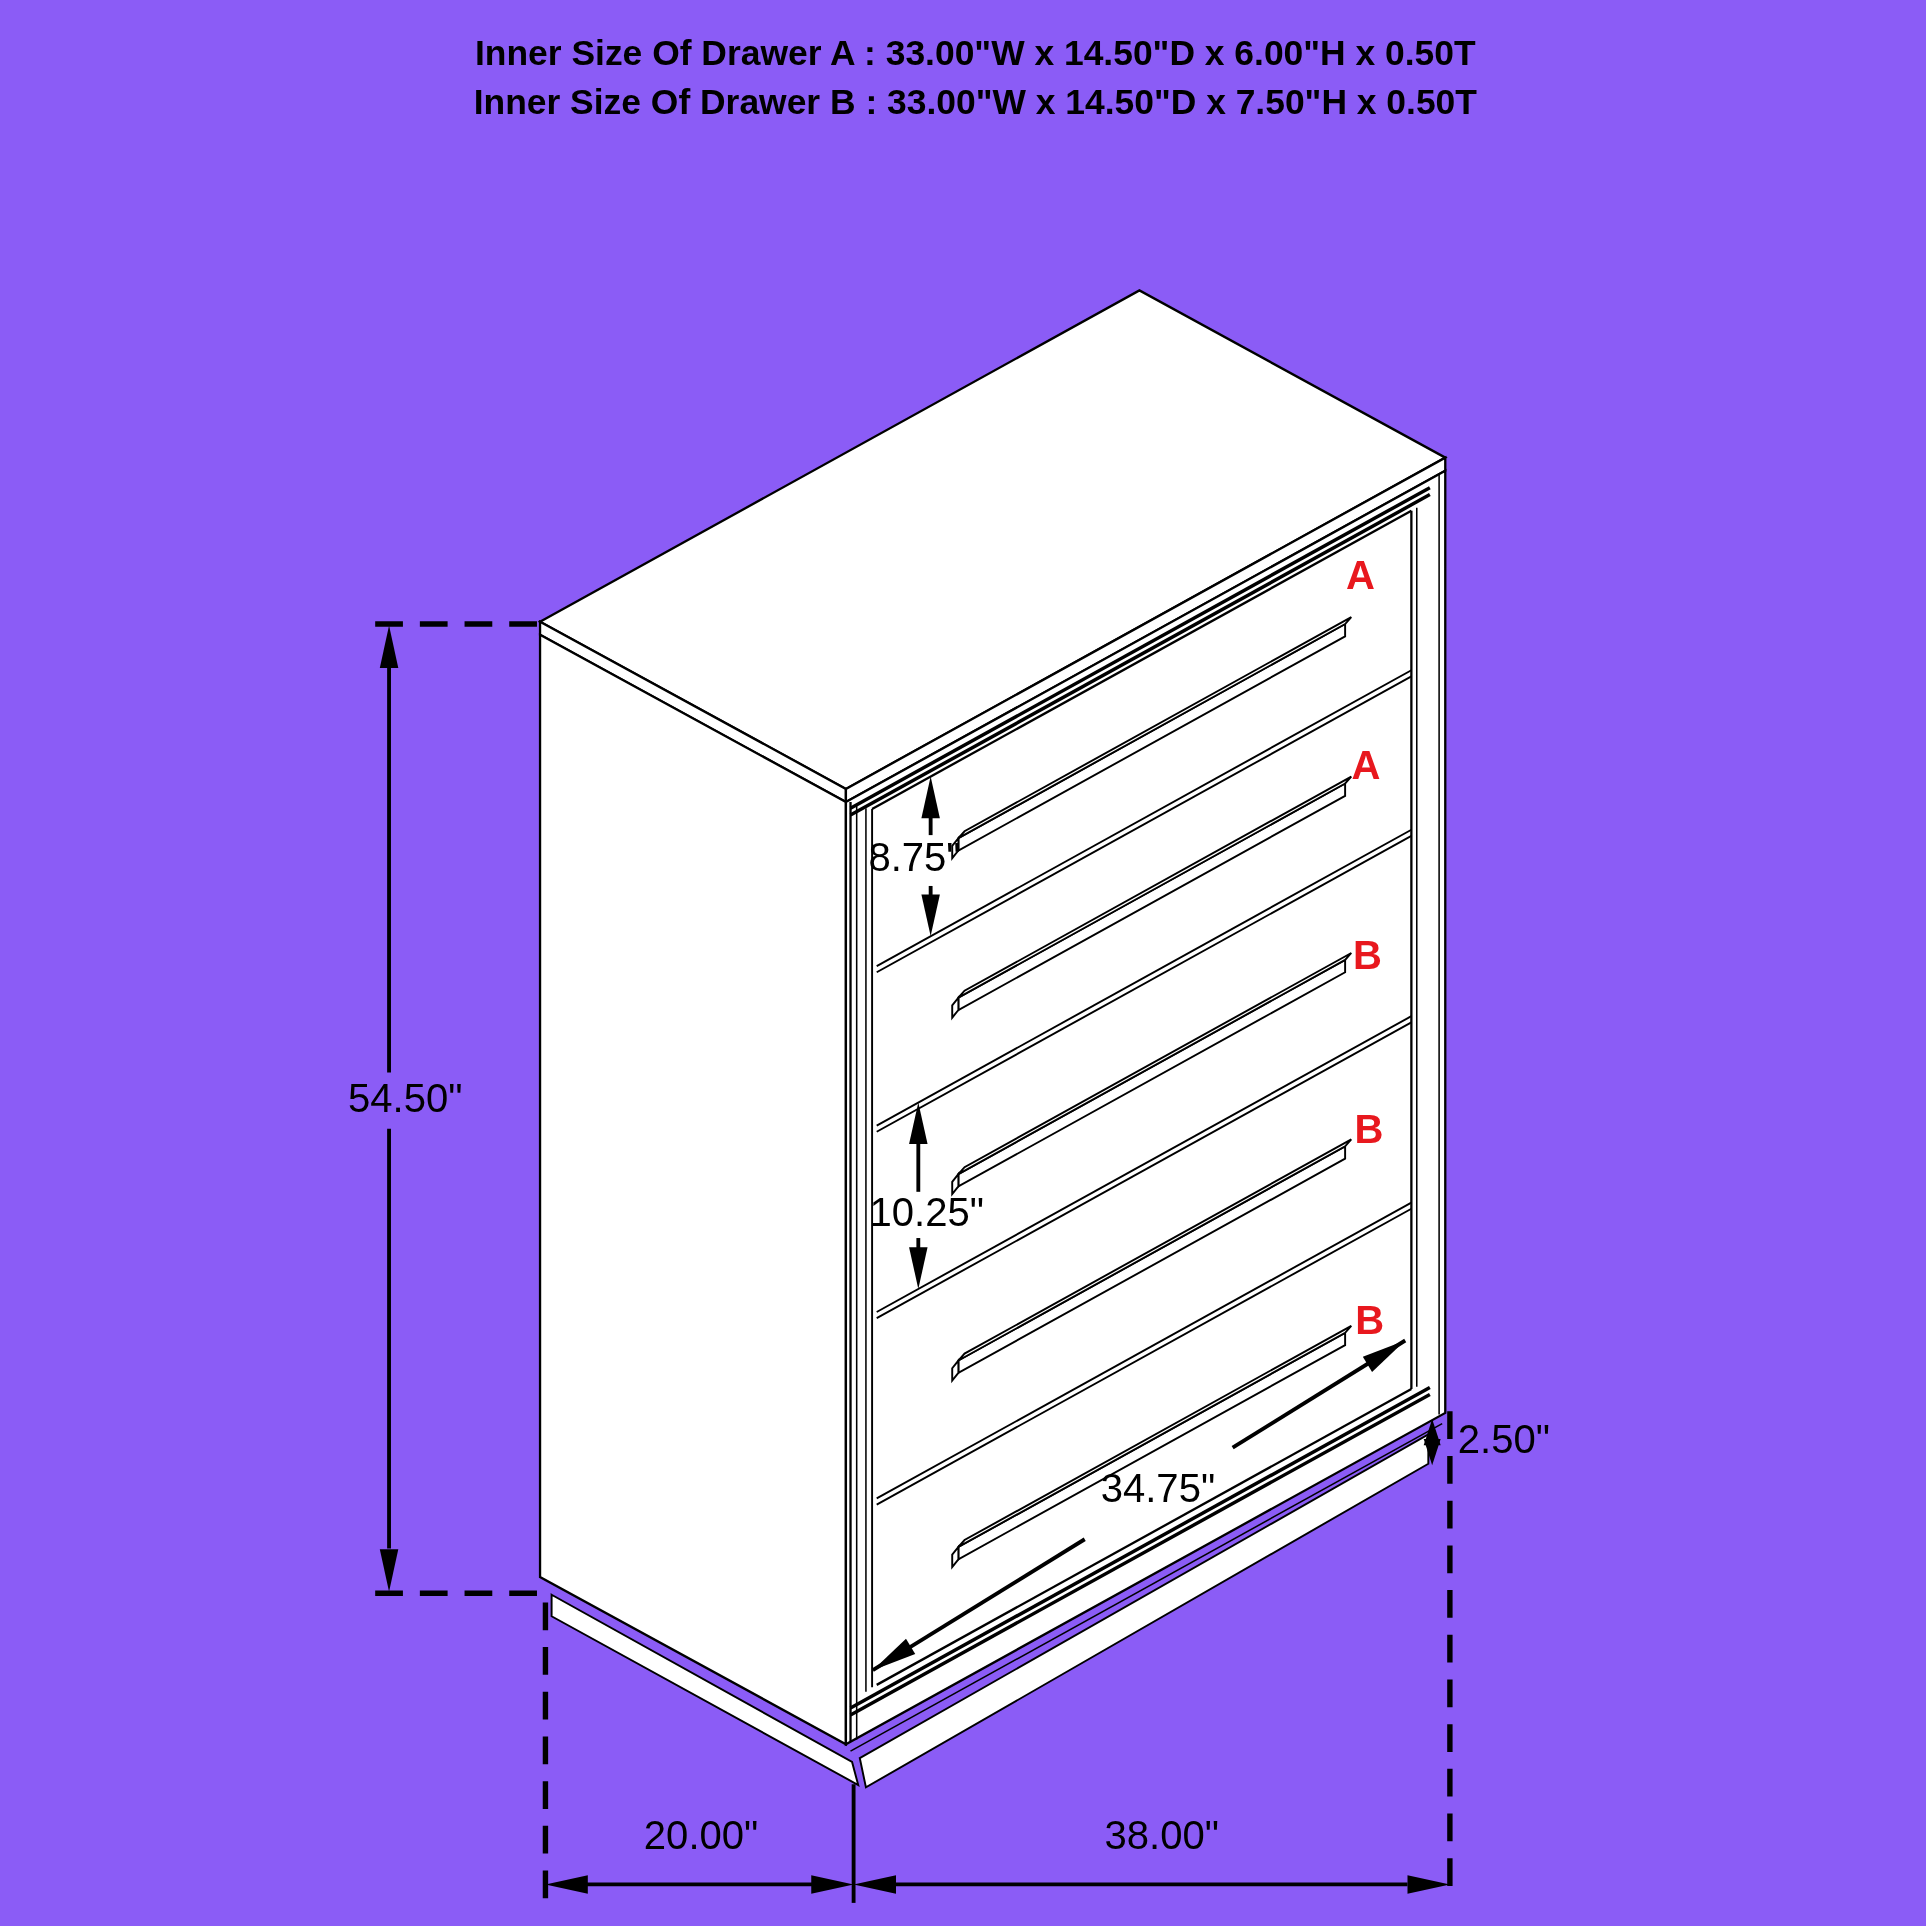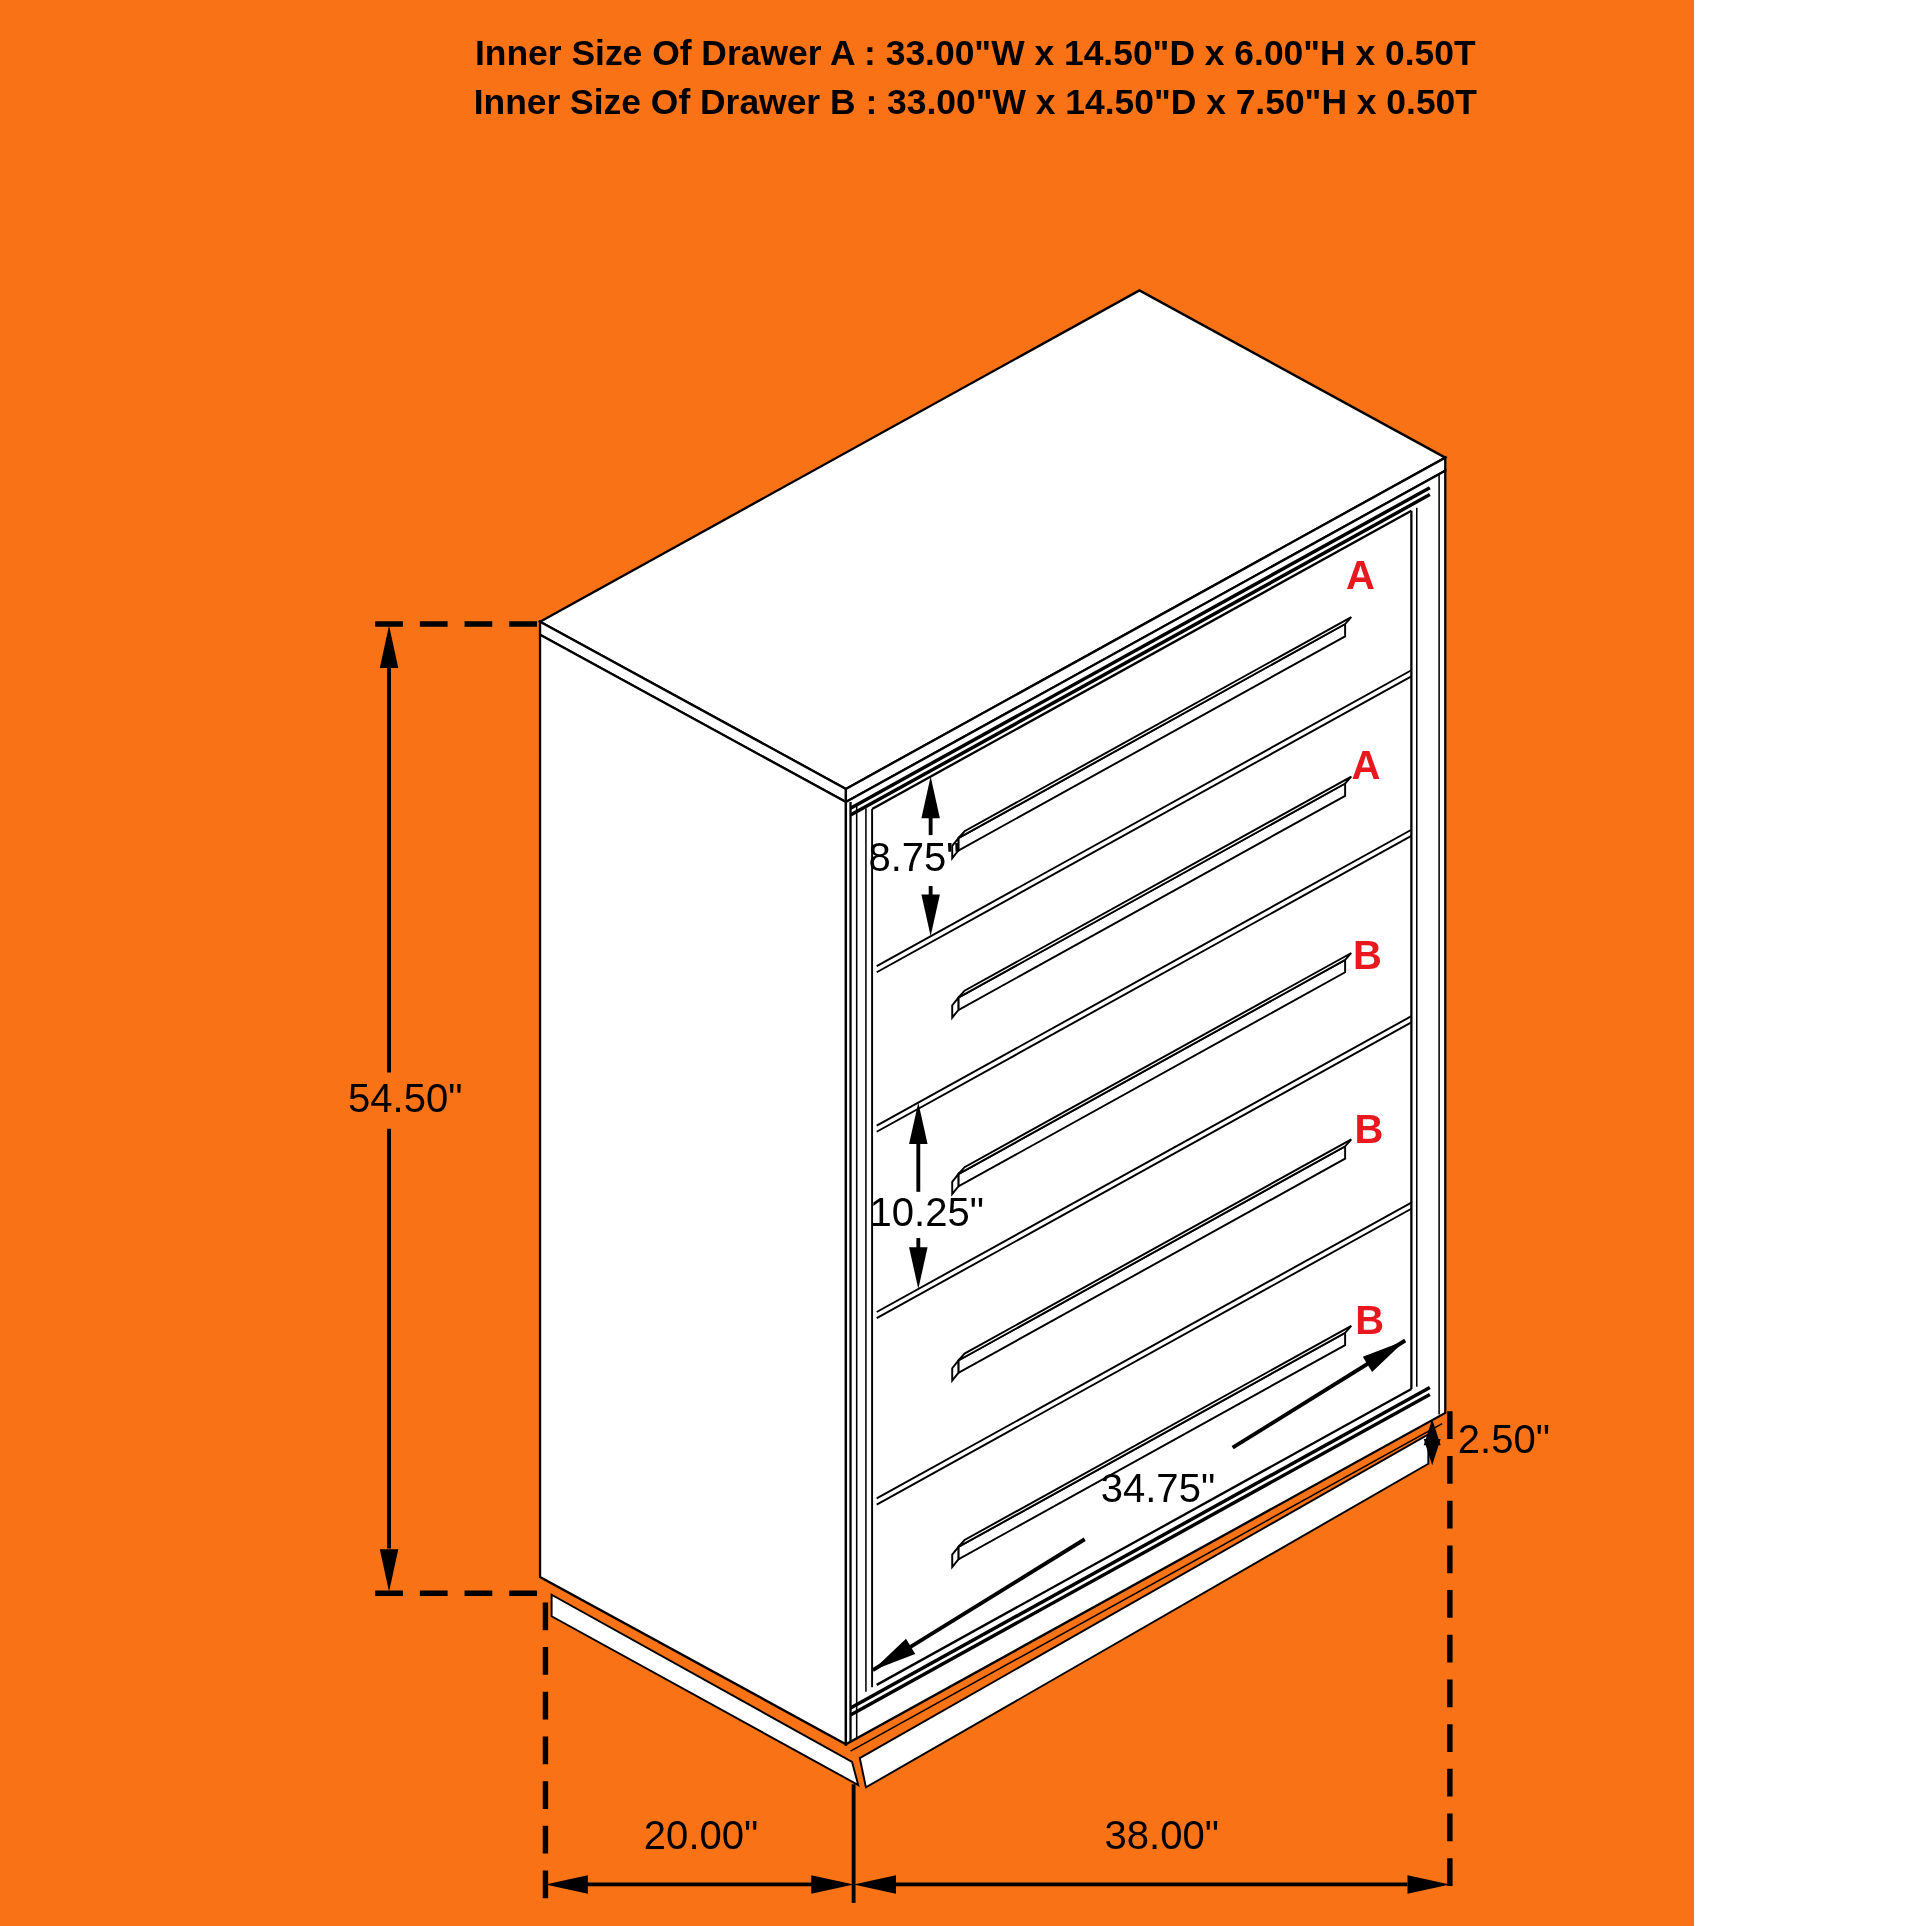--- a/index.html
+++ b/index.html
@@ -1,16 +1,16 @@
 <!DOCTYPE html>
 <html style="font-size:12.3px"><head>
 <meta charset="utf-8">
 <style>
   html,body{margin:0;padding:0;background:#ffffff;}
-  .page{width:1694px;height:1926px;position:relative;background:#f97316;overflow:hidden;}
+  .page{width:1926px;height:1926px;position:relative;background:#8b5cf6;overflow:hidden;}
   svg{display:block;}
   
   .ln{stroke:#000;fill:none;stroke-width:3;stroke-linecap:butt;stroke-linejoin:miter;}
   .thin{stroke:#000;fill:none;stroke-width:2;}
   .hv{stroke:#000;fill:none;stroke-width:4.5;}
   .div{stroke:#000;fill:none;stroke-width:2.5;}
   .face{fill:#ffffff;stroke:#000;stroke-width:3;stroke-linejoin:miter;}
   .hface{fill:#ffffff;stroke:#000;stroke-width:2.5;stroke-linejoin:miter;}
   .dim{stroke:#000;fill:none;stroke-width:5;}
   .dash{stroke:#000;fill:none;stroke-width:7;stroke-dasharray:36 22;}

